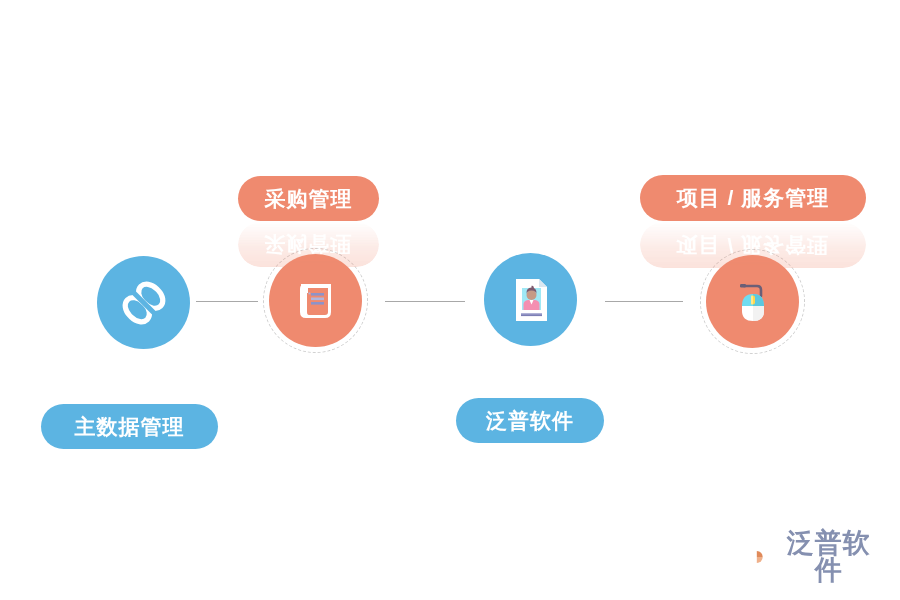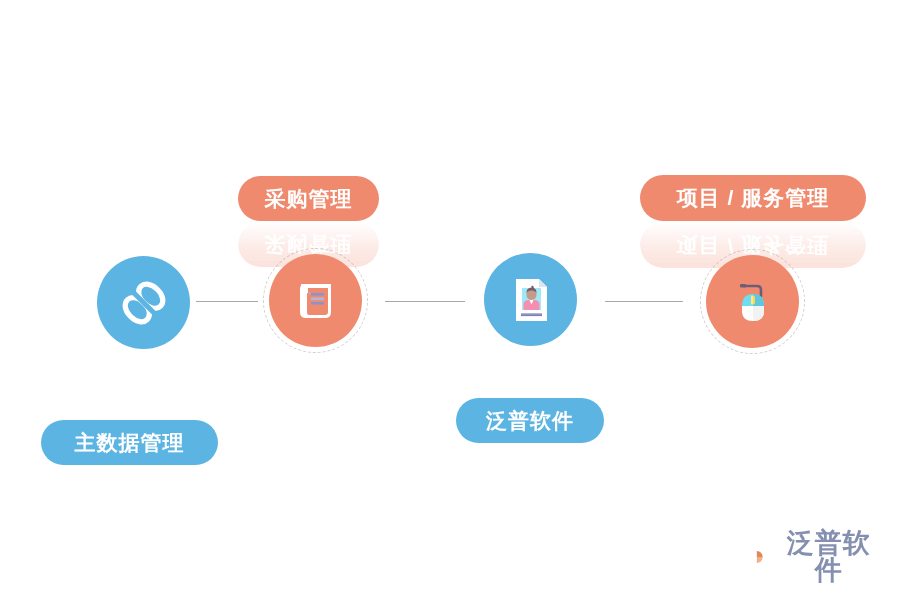--- a/index.html
+++ b/index.html
@@ -137,21 +137,21 @@
     <svg class="icon-svg" width="56" height="56" viewBox="0 0 56 56">
       <g transform="rotate(-45 28 28)" fill="none" stroke="#ffffff" stroke-width="5.2">
         <rect x="9" y="14" width="19" height="28" rx="9.5" ry="13"></rect>
         <rect x="28" y="14" width="19" height="28" rx="9.5" ry="13"></rect>
       </g>
       <g transform="rotate(-45 28 28)" fill="#5cb4e2">
         <rect x="25.5" y="12" width="5" height="32"></rect>
       </g>
     </svg>
   </div>
-  <div class="pill blue" style="left:41px; top:420px; width:177px; height:45px;">
+  <div class="pill blue" style="left:41px; top:404px; width:177px; height:45px;">
     <span class="pill-text">主数据管理</span>
   </div>
 
   <div class="dash-wrap" style="left:263px; top:248px;"></div>
   <div class="node orange" style="left:269px; top:254px;">
     <svg class="icon-svg" width="54" height="54" viewBox="0 0 54 54">
       <path d="M12 10 L42 10 L42 38 Q42 44 36 44 L17 44 Q11 44 11 38 L11 19 L18 19 L18 38 Q18 41 20 41 L36 41 Q39 41 39 38 L39 13 L12 13 Z" fill="#ffffff"></path>
       <rect x="12" y="10" width="30" height="4" fill="#ffffff"></rect>
       <path d="M11 19 L11 15 Q11 10 16 10 L19 10 L19 19 Z" fill="#ffffff"></path>
       <rect x="22" y="19" width="13" height="2.6" fill="#8d93c9"></rect>

